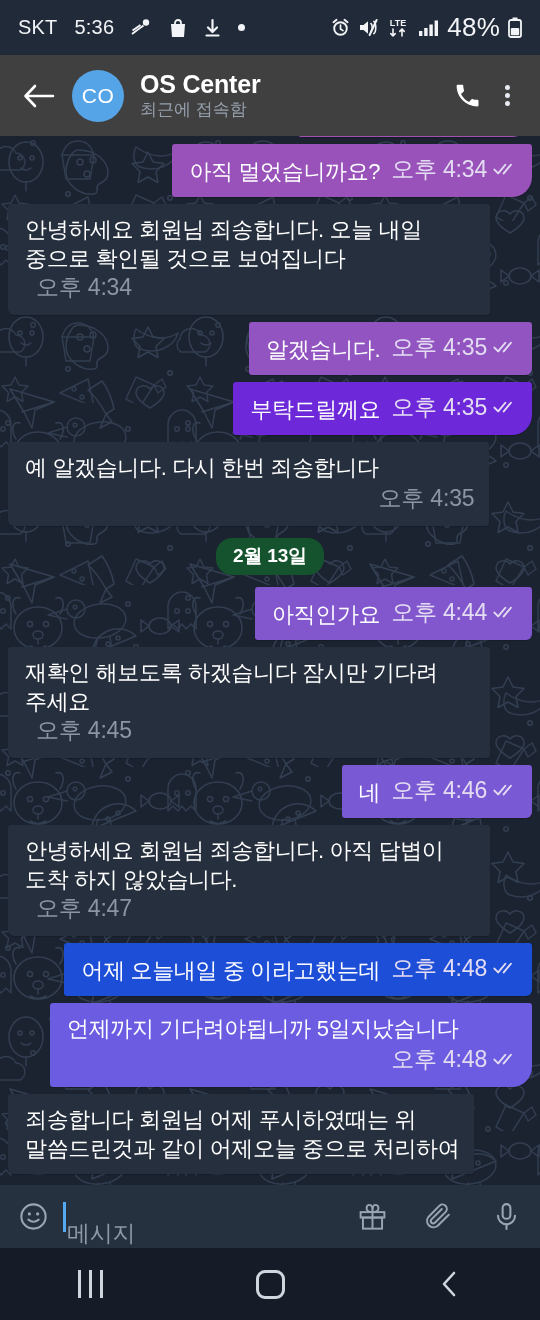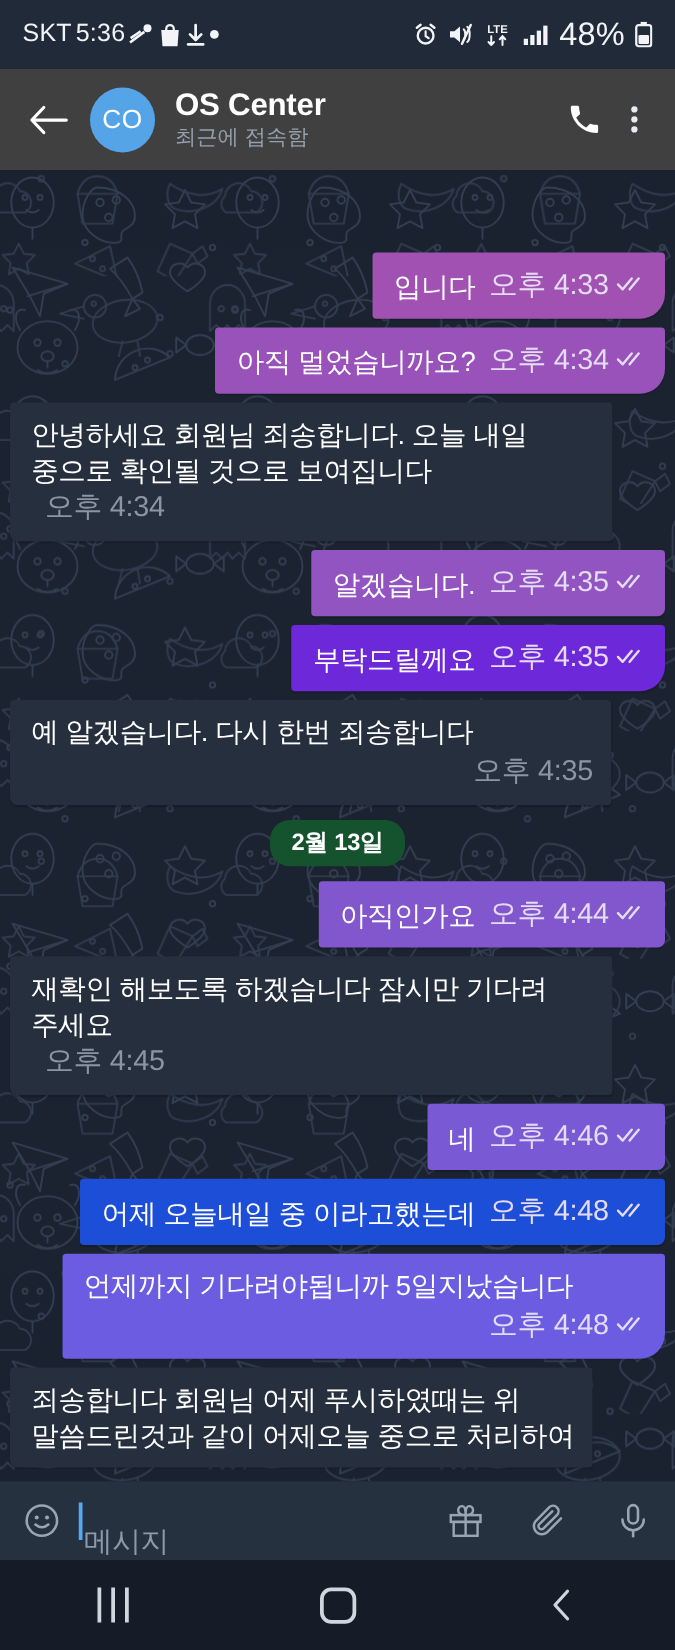--- a/index.html
+++ b/index.html
@@ -10,21 +10,21 @@
     -webkit-font-smoothing:antialiased;
   }
   #app { position:relative; width:540px; height:1320px; overflow:hidden; }
 
   
   .statusbar{
     position:absolute; top:0; left:0; width:540px; height:55px;
     background:#212a38; display:flex; align-items:center;
     padding:0 18px; color:#f2f4f7; z-index:30;
   }
-  .sb-left{ display:flex; align-items:center; gap:3px; font-size:20px; letter-spacing:.2px;}
+  .sb-left{ display:flex; align-items:center; gap:17px; font-size:20px; letter-spacing:.2px;}
   .sb-carrier{font-size:20px;}
   .sb-clock{font-size:20px;}
   .sb-right{ margin-left:auto; display:flex; align-items:center; gap:8px; font-size:18px;}
   .sb-ico{ display:inline-flex; align-items:center; justify-content:center; }
   .sb-batt{font-size:26px; letter-spacing:.2px;}
   .dot-ico{ width:7px;height:7px;border-radius:50%;background:#f2f4f7; display:inline-block;}
 
   
   .header{
     position:absolute; top:55px; left:0; width:540px; height:81px;
@@ -384,20 +384,29 @@
             <span class="btext">네</span>
             <span class="meta">
               <span class="time">오후 4:46</span>
               <svg class="ticks" viewBox="0 0 26 14">
                 <path d="M1.5 7.6 5.6 11.8 13.4 2.4" fill="none" stroke="currentColor" stroke-width="2.1" stroke-linecap="round" stroke-linejoin="round"></path>
                 <path d="M11.6 11.8 19.4 2.4" fill="none" stroke="currentColor" stroke-width="2.1" stroke-linecap="round" stroke-linejoin="round"></path>
               </svg>
             </span>
           </div>
         </div>
+        <div class="row in">
+          <div class="bubble">
+            <span class="btext">안녕하세요 회원님 죄송합니다. 아직 답볍이
+도착 하지 않았습니다.</span>
+            <span class="meta">
+              <span class="time">오후 4:47</span>
+            </span>
+          </div>
+        </div>
         <div class="row out">
           <div class="bubble" style="background: #1d4ed8;">
             <span class="btext">어제 오늘내일 중 이라고했는데</span>
             <span class="meta">
               <span class="time">오후 4:48</span>
               <svg class="ticks" viewBox="0 0 26 14">
                 <path d="M1.5 7.6 5.6 11.8 13.4 2.4" fill="none" stroke="currentColor" stroke-width="2.1" stroke-linecap="round" stroke-linejoin="round"></path>
                 <path d="M11.6 11.8 19.4 2.4" fill="none" stroke="currentColor" stroke-width="2.1" stroke-linecap="round" stroke-linejoin="round"></path>
               </svg>
             </span>

